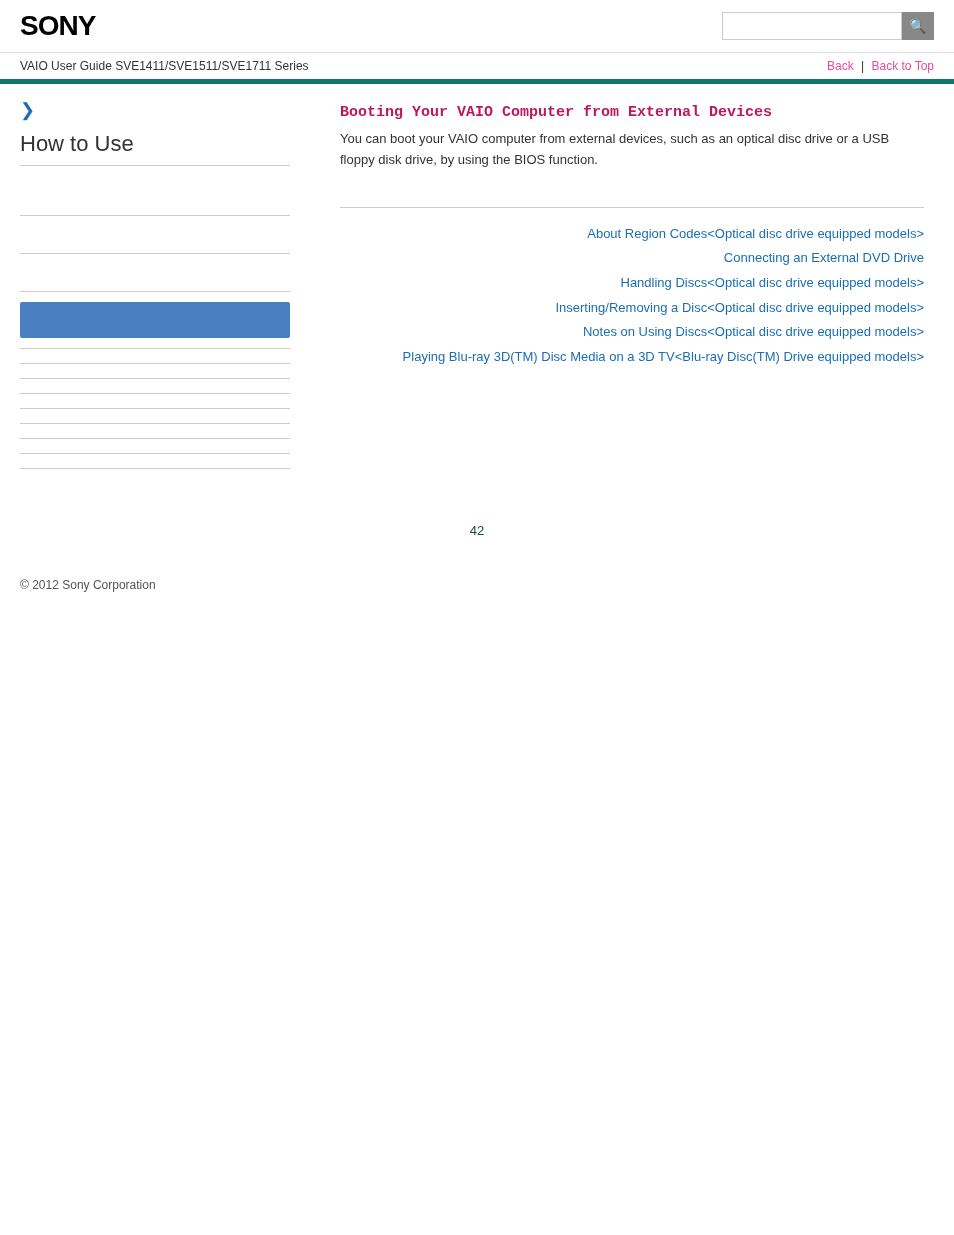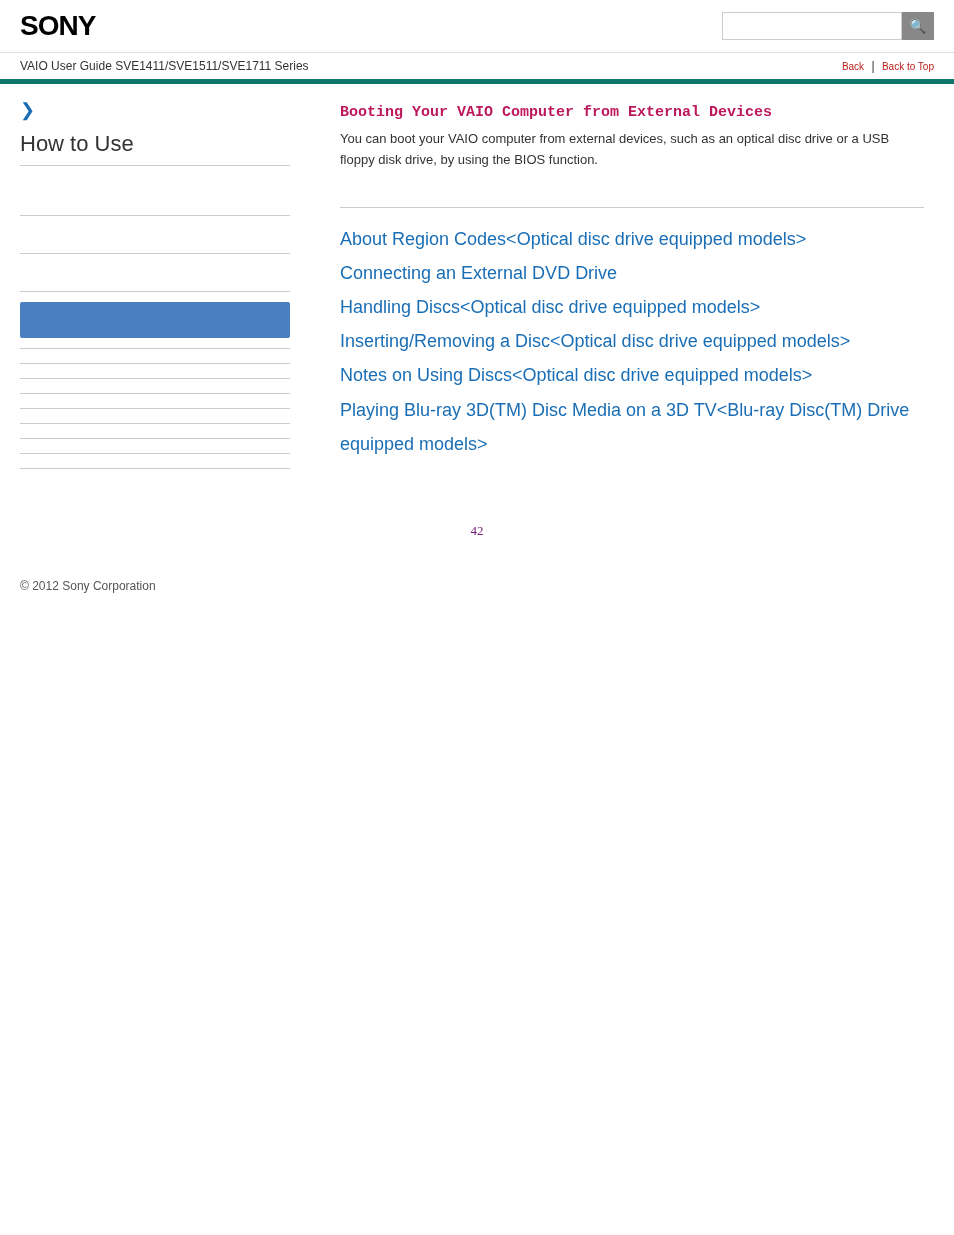--- a/index.html
+++ b/index.html
@@ -57,23 +57,23 @@
     #breadcrumb-bar {
       display: flex;
       justify-content: space-between;
       align-items: center;
       padding: 6px 20px;
       border-bottom: 5px solid #0f766e;
       font-size: 12px;
       color: #333;
     }
     #nav-links a {
-      color: #b91c1c;
+      color: #ec4899;
       text-decoration: none;
-      font-size: 10px;
+      font-size: 12px;
     }
     #nav-separator {
       margin: 0 4px;
       color: #333;
     }
 
     
     #main-container {
       display: flex;
       padding: 0;
@@ -138,37 +138,37 @@
 
     #sub-links-section {
       border-top: 1px solid #ccc;
       padding-top: 14px;
       margin-top: 10px;
     }
     .sub-link {
       display: block;
       color: #1a6eb5;
       text-decoration: none;
-      font-size: 18px;
+      font-size: 13px;
       line-height: 1.9;
+      text-align: right;
     }
 
     
     #footer {
       padding: 30px 20px 20px 20px;
       font-size: 12px;
       color: #555;
     }
 
     #page-number {
       text-align: center;
       font-size: 13px;
-      color: #701a75;
+      color: #14532d;
       padding: 20px 0 10px 0;
-      font-family: Liberation Serif, serif;
     }
 
     
     .sidebar-extra-line {
       height: 1px;
       border-bottom: 1px solid #ccc;
       margin-bottom: 14px;
     }
   </style>
 </head>

